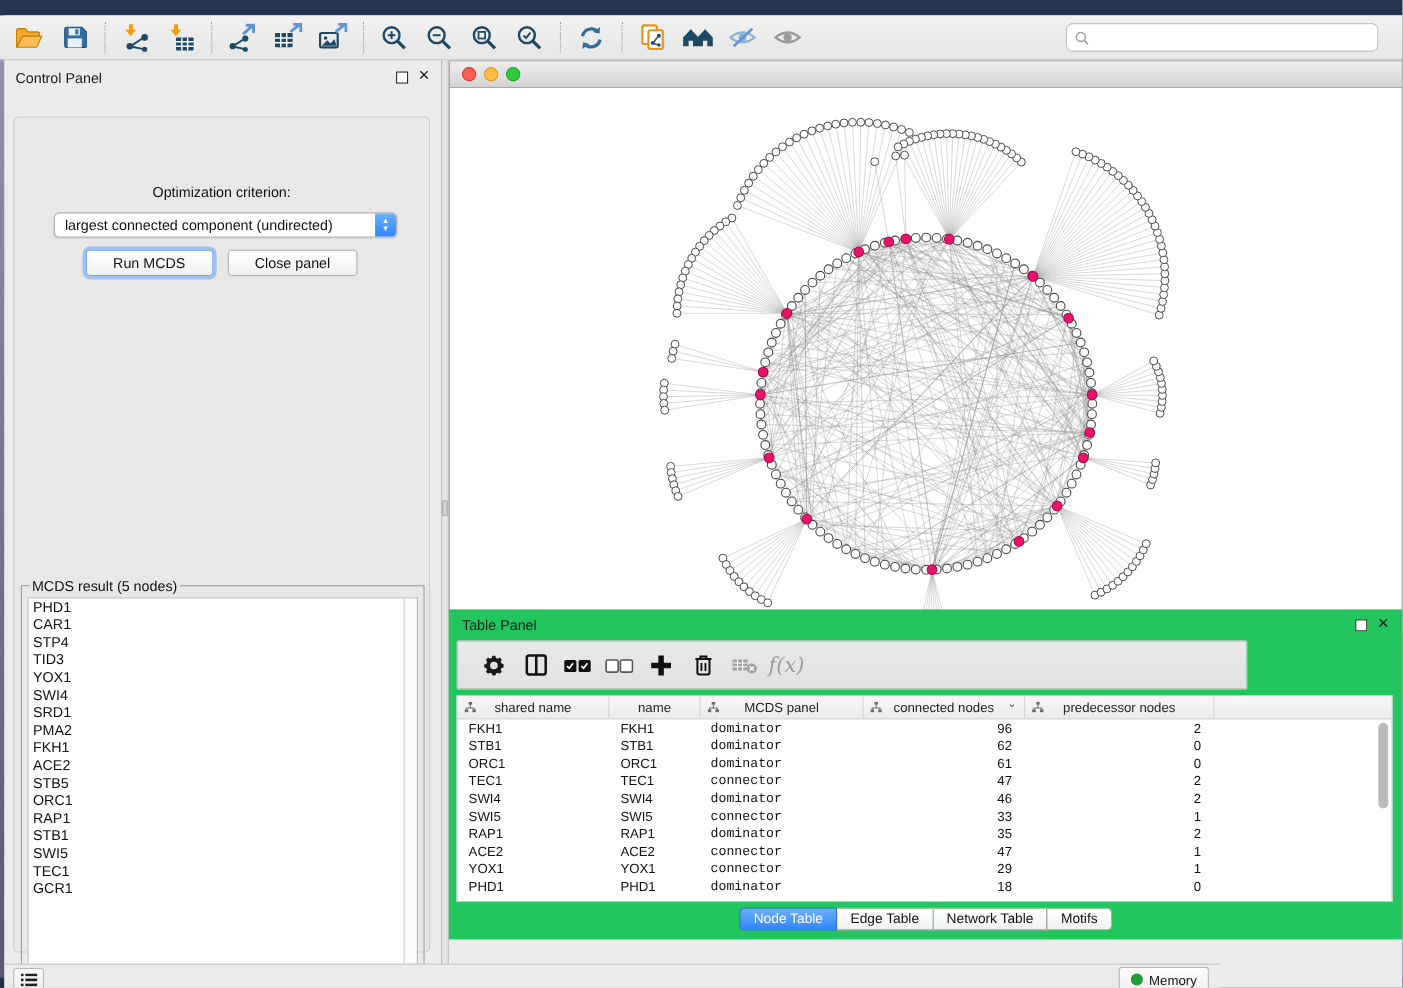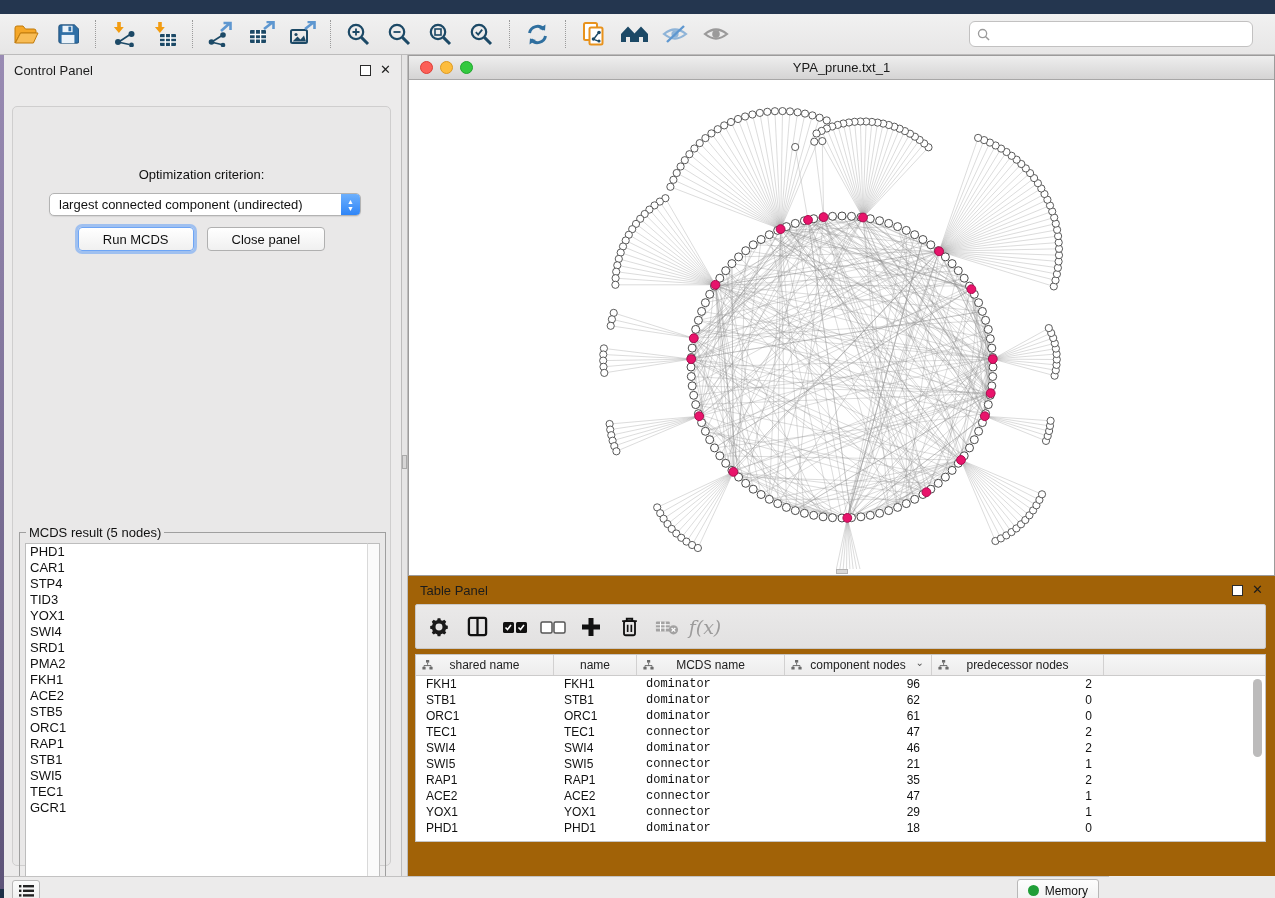--- a/index.html
+++ b/index.html
@@ -72,26 +72,26 @@
   .tl{position:absolute;top:5px;width:13px;height:13px;border-radius:50%;box-sizing:border-box;}
   .tl.red{left:11px;background:#fc5f57;border:1px solid #dd3d34;}
   .tl.yellow{left:31px;background:#fdbd3e;border:1px solid #dd9a22;}
   .tl.green{left:51px;background:#32c93f;border:1px solid #1ea52c;}
   .net-title{position:absolute;left:0;top:4px;width:100%;text-align:center;font-size:13px;color:#1a1a1a;}
   .net-canvas{position:absolute;left:0;top:24px;width:865px;height:489px;background:#fff;}
   .hsplit-grip{position:absolute;left:50%;bottom:1px;width:12px;height:5px;margin-left:-6px;
        background:#d9d8d8;border:1px solid #b5b4b4;box-sizing:border-box;}
 
   
-  .tablepanel{position:absolute;left:404px;top:562px;width:867px;height:300px;background:#a16207;}
+  .tablepanel{position:absolute;left:404px;top:540px;width:867px;height:300px;background:#22c55e;}
   .tp-title{position:absolute;left:12px;top:7px;font-size:13px;color:#1c1c1c;}
   .tablepanel .float-ic{right:32px;top:9px;} .tablepanel .close-ic{right:12px;top:6px;}
-  .tp-toolbar{position:absolute;left:7px;top:28px;width:851px;height:45px;box-sizing:border-box;
+  .tp-toolbar{position:absolute;left:7px;top:28px;width:719px;height:45px;box-sizing:border-box;
        background:linear-gradient(#EAE9E9,#E2E1E1);border:1px solid #c9c8c8;border-radius:2px;
-       display:flex;align-items:center;padding-left:4px;gap:0;}
+       display:flex;align-items:center;padding-left:14px;gap:0;}
   .tp-btn{width:38px;height:36px;display:flex;align-items:center;justify-content:center;flex:0 0 auto;}
   .fx{font-family:"DejaVu Serif",serif;font-style:italic;font-size:19px;color:#9c9b9b;}
 
   .ntable{position:absolute;left:7px;top:78px;width:851px;height:188px;background:#fff;
        border:1px solid #c6c5c5;box-sizing:border-box;overflow:hidden;}
   .thead{display:flex;height:20px;background:linear-gradient(#F6F6F6,#EDECEC);border-bottom:1px solid #cccbcb;}
   .thcell{box-sizing:border-box;border-right:1px solid #d2d1d1;display:flex;align-items:center;justify-content:center;
        gap:5px;font-size:12px;color:#222;position:relative;}
   .thcell svg.tree{position:absolute;left:6px;top:5px;}
   .thcell .sort{font-size:10px;color:#555;position:absolute;right:7px;top:2px;}
@@ -315,21 +315,20 @@
 
   <div class="vsplit">
       <div class="grip"></div>
     </div>
 
   <div class="netpanel">
     <div class="net-titlebar">
       <span class="tl red"></span>
       <span class="tl yellow"></span>
       <span class="tl green"></span>
-      <div class="net-title">YPA_prune.txt_1</div>
     </div>
     <div class="net-canvas">
       <svg width="865" height="489" viewBox="0 0 865 489">
           <g stroke="#8f8f8f" stroke-width="0.7" stroke-opacity="0.45">
             <line x1="371.6" y1="149.1" x2="282.3" y2="296.5"></line>
             <line x1="371.6" y1="149.1" x2="560.5" y2="367.9"></line>
             <line x1="371.6" y1="149.1" x2="377.4" y2="427.4"></line>
             <line x1="371.6" y1="149.1" x2="433.0" y2="438.0"></line>
             <line x1="371.6" y1="149.1" x2="368.7" y2="423.6"></line>
             <line x1="371.6" y1="149.1" x2="283.2" y2="305.9"></line>
@@ -1188,30 +1187,30 @@
         <div class="thcell c2">
           <span>name</span>
         </div>
         <div class="thcell c3">
           <svg class="tree" width="11" height="10" viewBox="0 0 11 10">
               <rect x="4" y="0" width="3.2" height="2.6" fill="#6b6b6b"></rect>
               <rect x="0.4" y="6.9" width="3.2" height="2.6" fill="#6b6b6b"></rect>
               <rect x="7.4" y="6.9" width="3.2" height="2.6" fill="#6b6b6b"></rect>
               <path d="M5.6 2.6 v2 M2 6.9 v-1.3 h7 v1.3 M5.6 4.6 v1" stroke="#6b6b6b" fill="none"></path>
             </svg>
-          <span>MCDS name</span>
+          <span>MCDS panel</span>
         </div>
         <div class="thcell c4">
           <svg class="tree" width="11" height="10" viewBox="0 0 11 10">
               <rect x="4" y="0" width="3.2" height="2.6" fill="#6b6b6b"></rect>
               <rect x="0.4" y="6.9" width="3.2" height="2.6" fill="#6b6b6b"></rect>
               <rect x="7.4" y="6.9" width="3.2" height="2.6" fill="#6b6b6b"></rect>
               <path d="M5.6 2.6 v2 M2 6.9 v-1.3 h7 v1.3 M5.6 4.6 v1" stroke="#6b6b6b" fill="none"></path>
             </svg>
-          <span>component nodes</span>
+          <span>connected nodes</span>
           <span class="sort">⌄</span>
         </div>
         <div class="thcell c5">
           <svg class="tree" width="11" height="10" viewBox="0 0 11 10">
               <rect x="4" y="0" width="3.2" height="2.6" fill="#6b6b6b"></rect>
               <rect x="0.4" y="6.9" width="3.2" height="2.6" fill="#6b6b6b"></rect>
               <rect x="7.4" y="6.9" width="3.2" height="2.6" fill="#6b6b6b"></rect>
               <path d="M5.6 2.6 v2 M2 6.9 v-1.3 h7 v1.3 M5.6 4.6 v1" stroke="#6b6b6b" fill="none"></path>
             </svg>
           <span>predecessor nodes</span>
@@ -1251,21 +1250,21 @@
             <div class="tcell c1">SWI4</div>
             <div class="tcell c2">SWI4</div>
             <div class="tcell c3">dominator</div>
             <div class="tcell c4">46</div>
             <div class="tcell c5">2</div>
           </div>
           <div class="trow">
             <div class="tcell c1">SWI5</div>
             <div class="tcell c2">SWI5</div>
             <div class="tcell c3">connector</div>
-            <div class="tcell c4">21</div>
+            <div class="tcell c4">33</div>
             <div class="tcell c5">1</div>
           </div>
           <div class="trow">
             <div class="tcell c1">RAP1</div>
             <div class="tcell c2">RAP1</div>
             <div class="tcell c3">dominator</div>
             <div class="tcell c4">35</div>
             <div class="tcell c5">2</div>
           </div>
           <div class="trow">
@@ -1286,20 +1285,26 @@
             <div class="tcell c1">PHD1</div>
             <div class="tcell c2">PHD1</div>
             <div class="tcell c3">dominator</div>
             <div class="tcell c4">18</div>
             <div class="tcell c5">0</div>
           </div>
         </div>
       <div class="tscroll"></div>
     </div>
 
+    <div class="seg tp-tabs" style="position:absolute;">
+      <div class="tab active">Node Table</div>
+      <div class="tab">Edge Table</div>
+      <div class="tab">Network Table</div>
+      <div class="tab">Motifs</div>
+    </div>
   </div>
 
   <div class="statusbar">
     <div class="list-btn">
       <svg width="15" height="12" viewBox="0 0 15 12">
           <g fill="#222">
             <rect x="0" y="0" width="2.4" height="2.4"></rect>
             <rect x="4" y="0" width="11" height="2.4"></rect>
             <rect x="0" y="4.6" width="2.4" height="2.4"></rect>
             <rect x="4" y="4.6" width="11" height="2.4"></rect>

